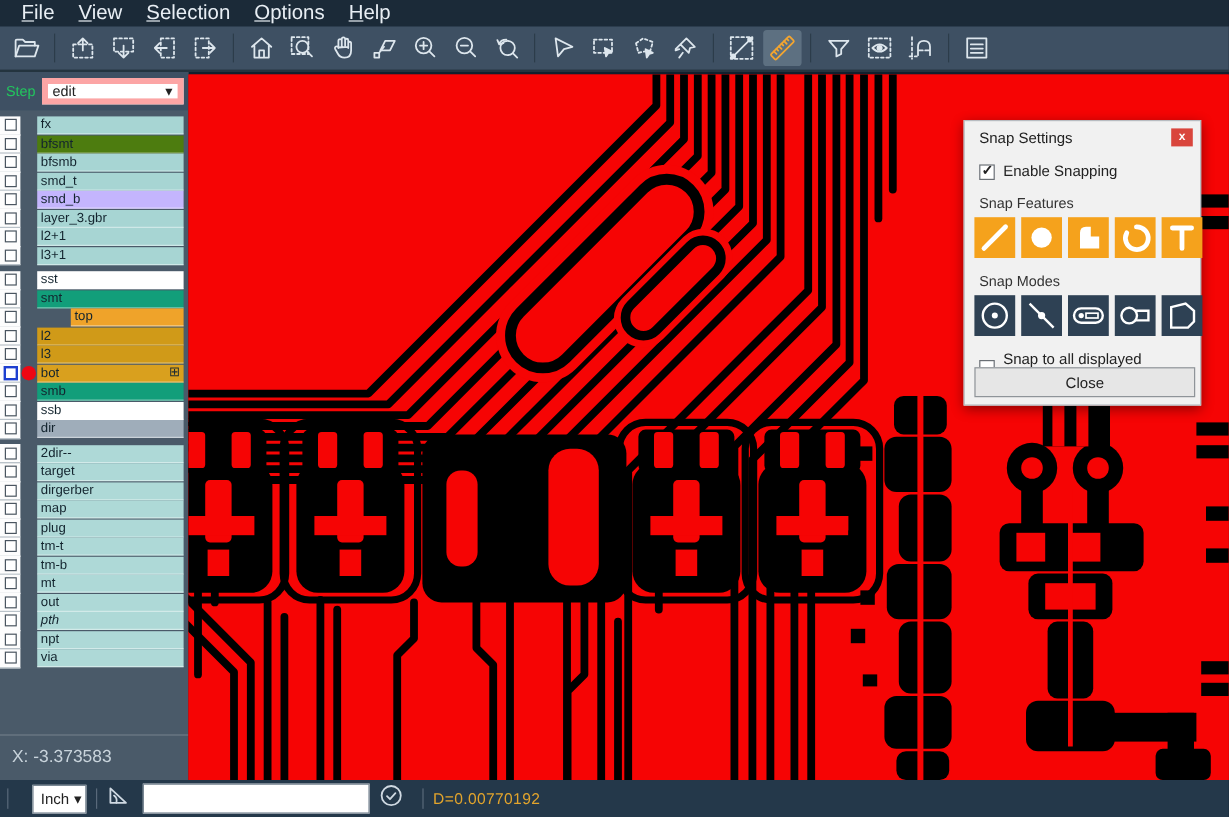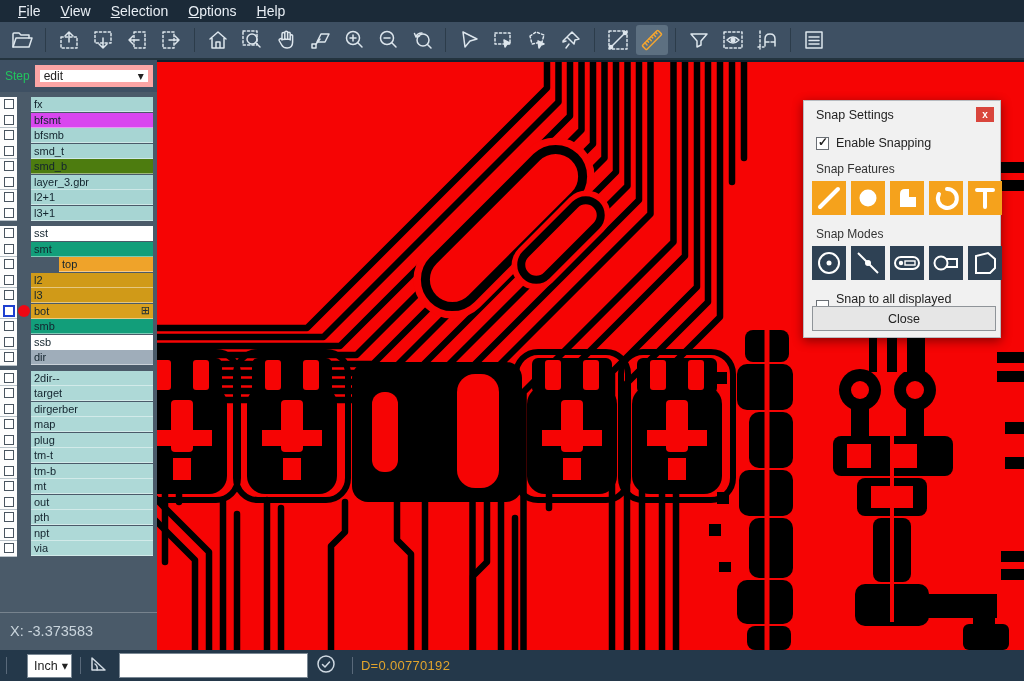--- a/index.html
+++ b/index.html
@@ -1,21 +1,21 @@
 <!DOCTYPE html>
 <html><head>
 <meta charset="utf-8">
 <style>
   html,body{margin:0;padding:0;background:#10202e;}
   body{width:1024px;height:681px;position:relative;overflow:hidden;
        font-family:"Liberation Sans",sans-serif;-webkit-font-smoothing:antialiased;}
   
   .menubar{position:absolute;left:0;top:0;width:1024px;height:22px;background:#1b2a38;
            display:flex;align-items:center;padding-left:8px;box-sizing:border-box;}
-  .menu-item{color:#e8eef4;font-size:14px;padding:2px 10px;cursor:default;}
+  .menu-item{color:#e8eef4;font-size:17px;padding:2px 10px;cursor:default;}
   .menu-item u{text-decoration:underline;}
   
   .toolbar{position:absolute;left:0;top:22px;width:1024px;height:38px;background:#3e5063;
            border-bottom:2px solid #24343f;display:flex;align-items:center;gap:2px;
            padding-left:6px;box-sizing:border-box;}
   .tbtn{width:32px;height:30px;display:flex;align-items:center;justify-content:center;border-radius:3px;}
   .tbtn svg{stroke:#dde6ed;fill:none;stroke-width:1.5;stroke-linecap:round;stroke-linejoin:round;}
   .tbtn.active{background:#5d7081;}
   .tbtn.active svg{stroke:#f2a531;}
   .tsep{width:1px;height:24px;background:#2c3c4a;margin:0 5px;}
@@ -245,21 +245,21 @@
           <div class="gap-cell"></div>
           <div class="lbl-cell" style="background: rgb(167, 213, 211);">
             <span>fx</span>
           </div>
         </div>
         <div class="layer-row">
           <div class="cbx-cell">
             <div class="cbx"></div>
           </div>
           <div class="gap-cell"></div>
-          <div class="lbl-cell" style="background: #d946ef;">
+          <div class="lbl-cell" style="background: #4d7c0f;">
             <span>bfsmt</span>
           </div>
         </div>
         <div class="layer-row">
           <div class="cbx-cell">
             <div class="cbx"></div>
           </div>
           <div class="gap-cell"></div>
           <div class="lbl-cell" style="background: rgb(167, 213, 211);">
             <span>bfsmb</span>
@@ -272,21 +272,21 @@
           <div class="gap-cell"></div>
           <div class="lbl-cell" style="background: rgb(167, 213, 211);">
             <span>smd_t</span>
           </div>
         </div>
         <div class="layer-row">
           <div class="cbx-cell">
             <div class="cbx"></div>
           </div>
           <div class="gap-cell"></div>
-          <div class="lbl-cell" style="background: #4d7c0f; align-items: center;">
+          <div class="lbl-cell" style="background: #c4b5fd; align-items: center;">
             <span>smd_b</span>
           </div>
         </div>
         <div class="layer-row">
           <div class="cbx-cell">
             <div class="cbx"></div>
           </div>
           <div class="gap-cell"></div>
           <div class="lbl-cell" style="background: rgb(167, 213, 211);">
             <span>layer_3.gbr</span>
@@ -477,21 +477,21 @@
           <div class="gap-cell"></div>
           <div class="lbl-cell" style="background: rgb(174, 217, 215);">
             <span>out</span>
           </div>
         </div>
         <div class="layer-row">
           <div class="cbx-cell">
             <div class="cbx"></div>
           </div>
           <div class="gap-cell"></div>
-          <div class="lbl-cell" style="background: rgb(174, 217, 215);">
+          <div class="lbl-cell" style="background: rgb(174, 217, 215); font-style: italic;">
             <span>pth</span>
           </div>
         </div>
         <div class="layer-row">
           <div class="cbx-cell">
             <div class="cbx"></div>
           </div>
           <div class="gap-cell"></div>
           <div class="lbl-cell" style="background: rgb(174, 217, 215);">
             <span>npt</span>

